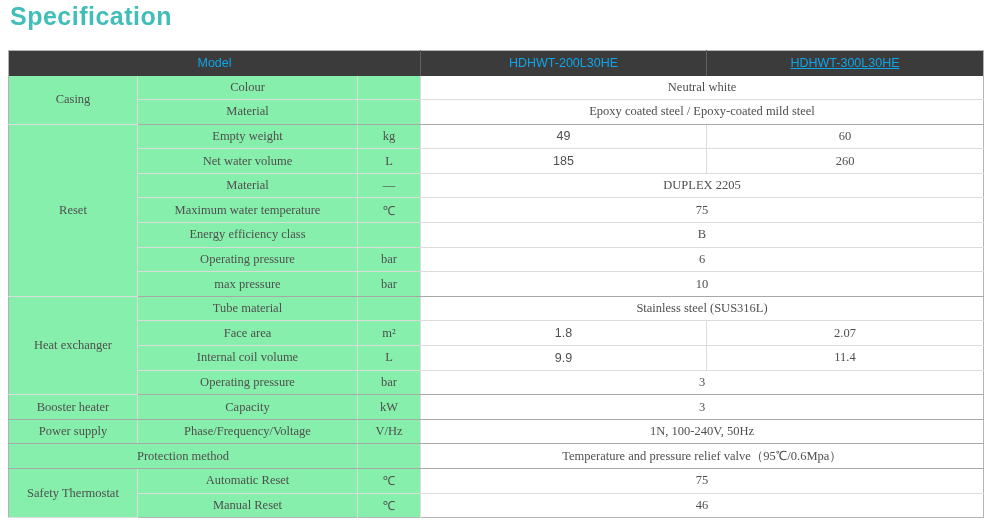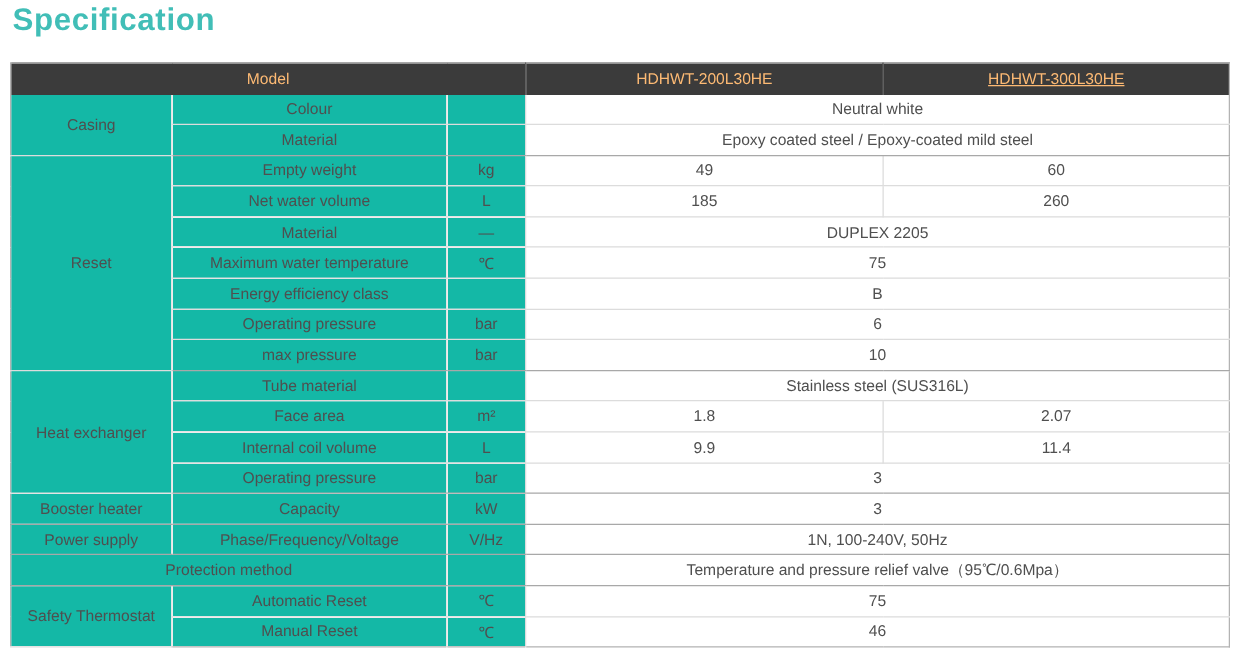--- a/index.html
+++ b/index.html
@@ -28,21 +28,21 @@
   }
   table.spec {
     border-collapse: collapse;
     table-layout: fixed;
     width: 975px;
     margin: 19px 0 0 8px;
     border: 1px solid #b3b3b3;
   }
   table.spec th {
     background: #3b3b3b;
-    color: #fdba74;
+    color: #0ea5e9;
     font-weight: 400;
     font-size: 12.5px;
     height: 25px;
     text-align: center;
     vertical-align: middle;
     border-right: 1px solid #606060;
     padding: 0 4px;
   }
   table.spec th:last-child { border-right: none; text-decoration: underline; }
   table.spec td {
@@ -51,22 +51,22 @@
     text-align: center;
     vertical-align: middle;
     height: 23.6px;
     padding: 0 4px;
     border-right: 1px solid #dcdcdc;
     border-bottom: 1px solid #dcdcdc;
     background: #ffffff;
     white-space: nowrap;
     overflow: hidden;
   }
-  table.spec td.lbl { background: #14b8a6; }
-  table.spec td:last-child { border-right: none; }
+  table.spec td.lbl { background: #86efac; font-family: Liberation Serif, serif; }
+  table.spec td:last-child { border-right: none; font-family: Liberation Serif, serif; }
   table.spec tr.sec-end td { border-bottom-color: #a8a8a8; }
   table.spec tr:last-child td { border-bottom: none; }
 </style>
 </head>
 <body>
 
 <div class="page">
   <h1 class="page-title">Specification</h1>
   <table class="spec">
     <colgroup>

